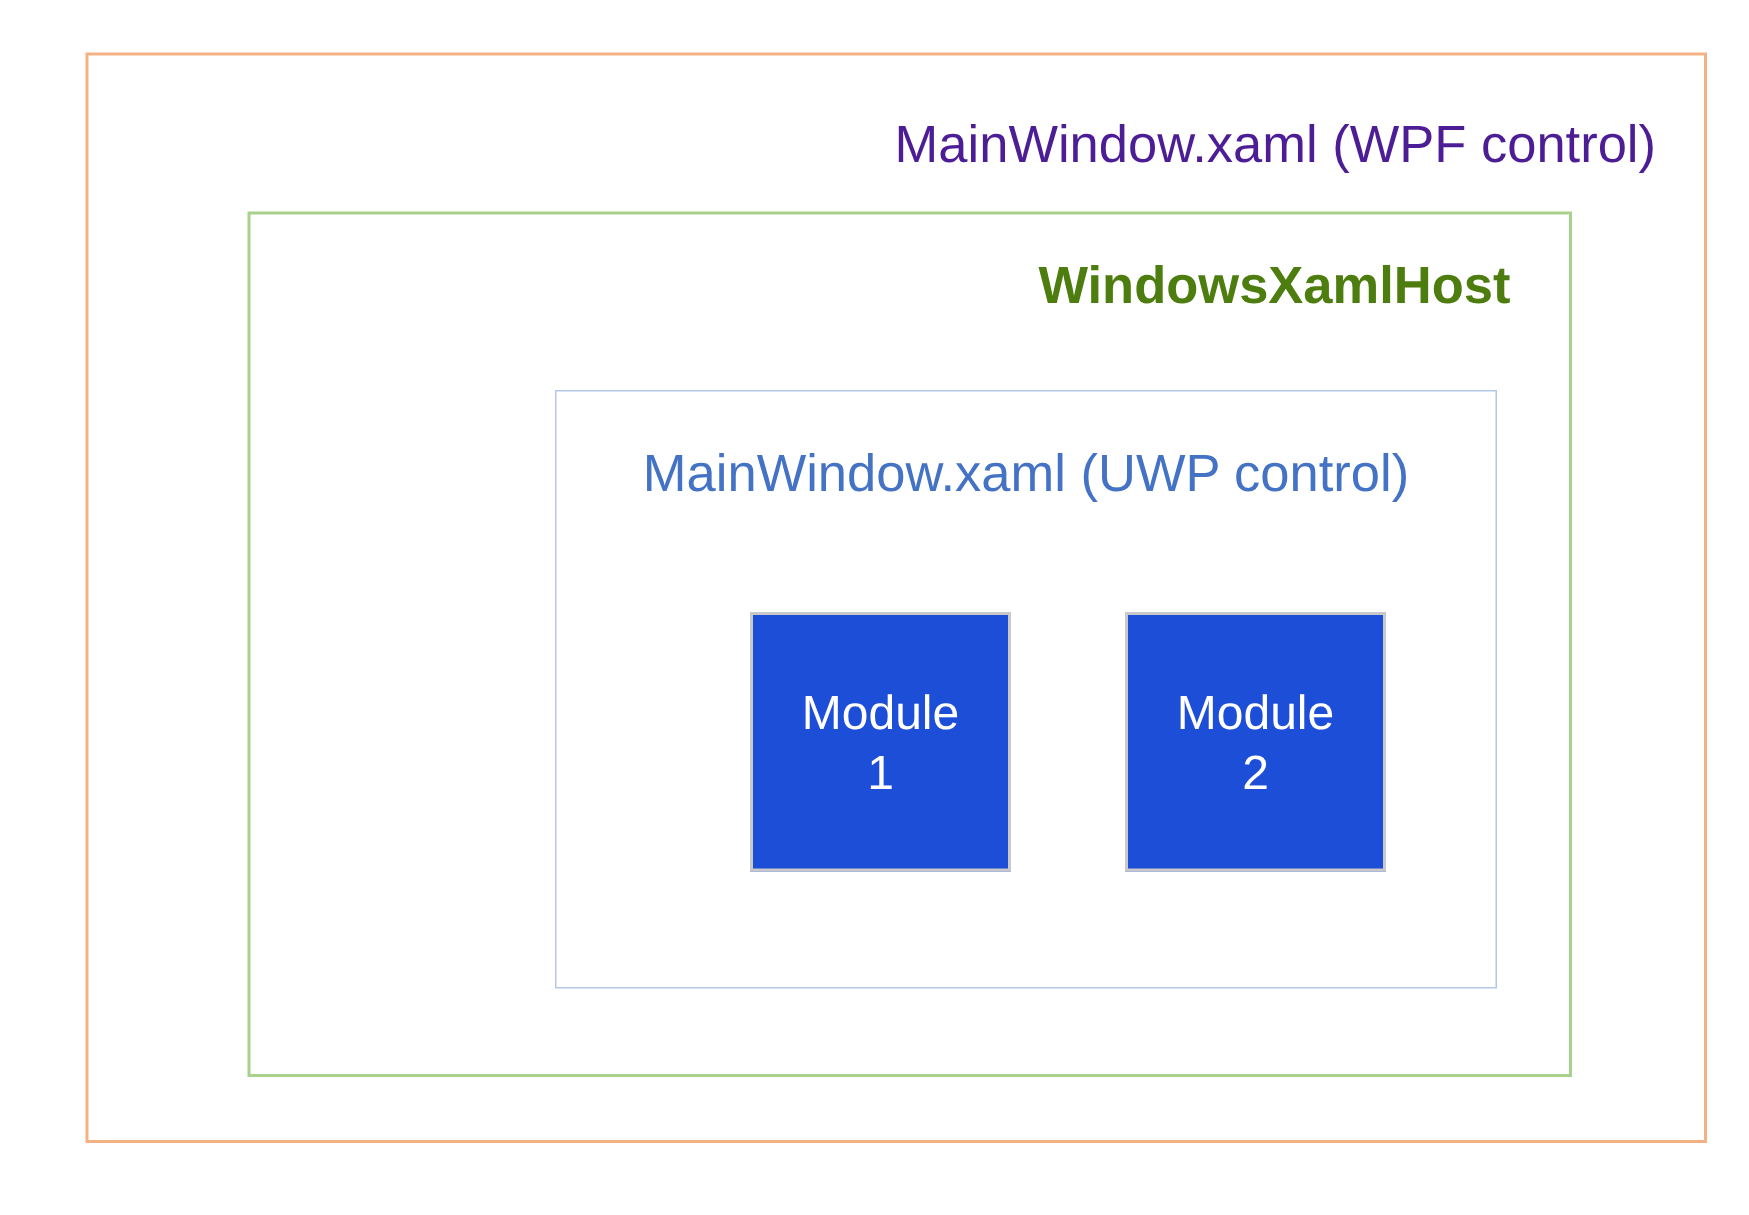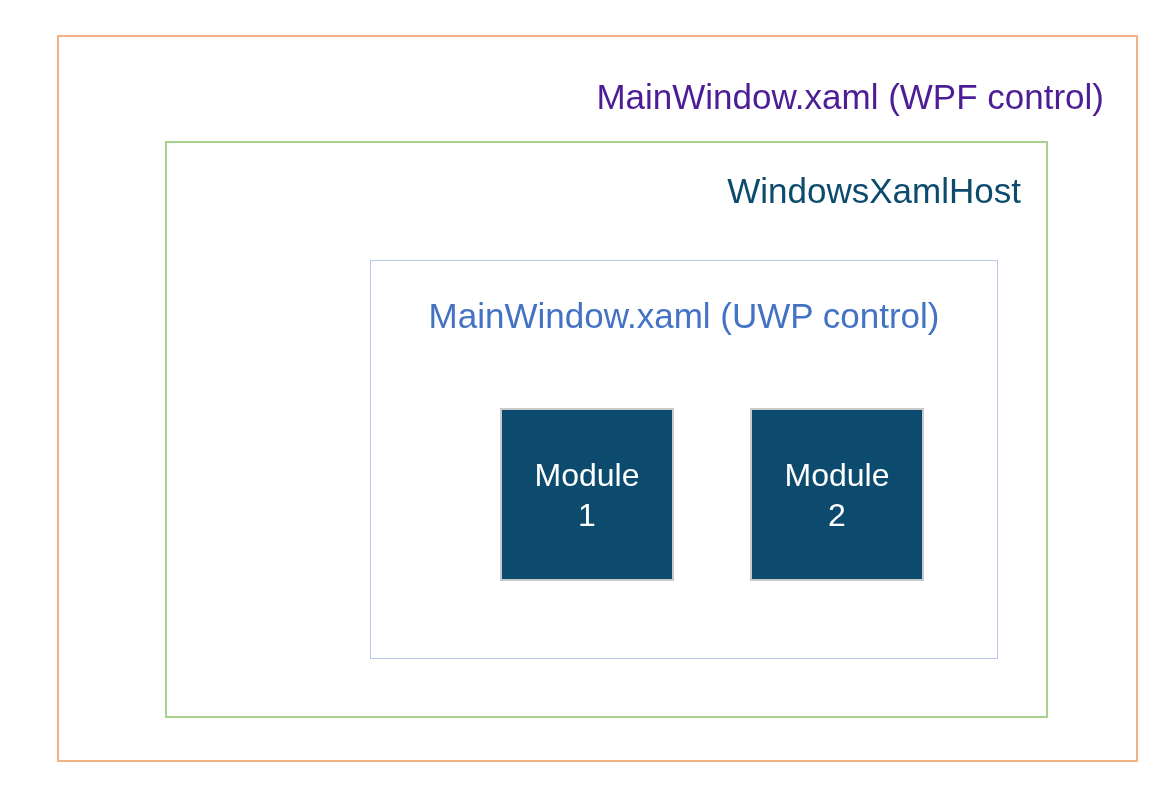--- a/index.html
+++ b/index.html
@@ -49,37 +49,38 @@
   }
   .outer-label {
     top: 68px;
     right: 62px;
     color: #4c1d95;
     text-align: right;
     margin-top: 10px;
   }
   .host-label {
     top: 172px;
-    right: 145px;
-    color: #0c4a6e;
+    right: 159px;
+    color: #4d7c0f;
     text-align: right;
+    font-weight: bold;
   }
   .shell-label {
     top: 297px;
     left: 370px;
     width: 628px;
     color: #4472C4;
     text-align: center;
   }
   .module {
     position: absolute;
     top: 408px;
     width: 174px;
     height: 173px;
-    background: #0c4a6e;
+    background: #1d4ed8;
     border: 2px solid #C9C9C9;
     box-sizing: border-box;
     display: flex;
     align-items: center;
     justify-content: center;
   }
   .module-1 { left: 500px; }
   .module-2 { left: 750px; }
   .module-text {
     color: #ffffff;

